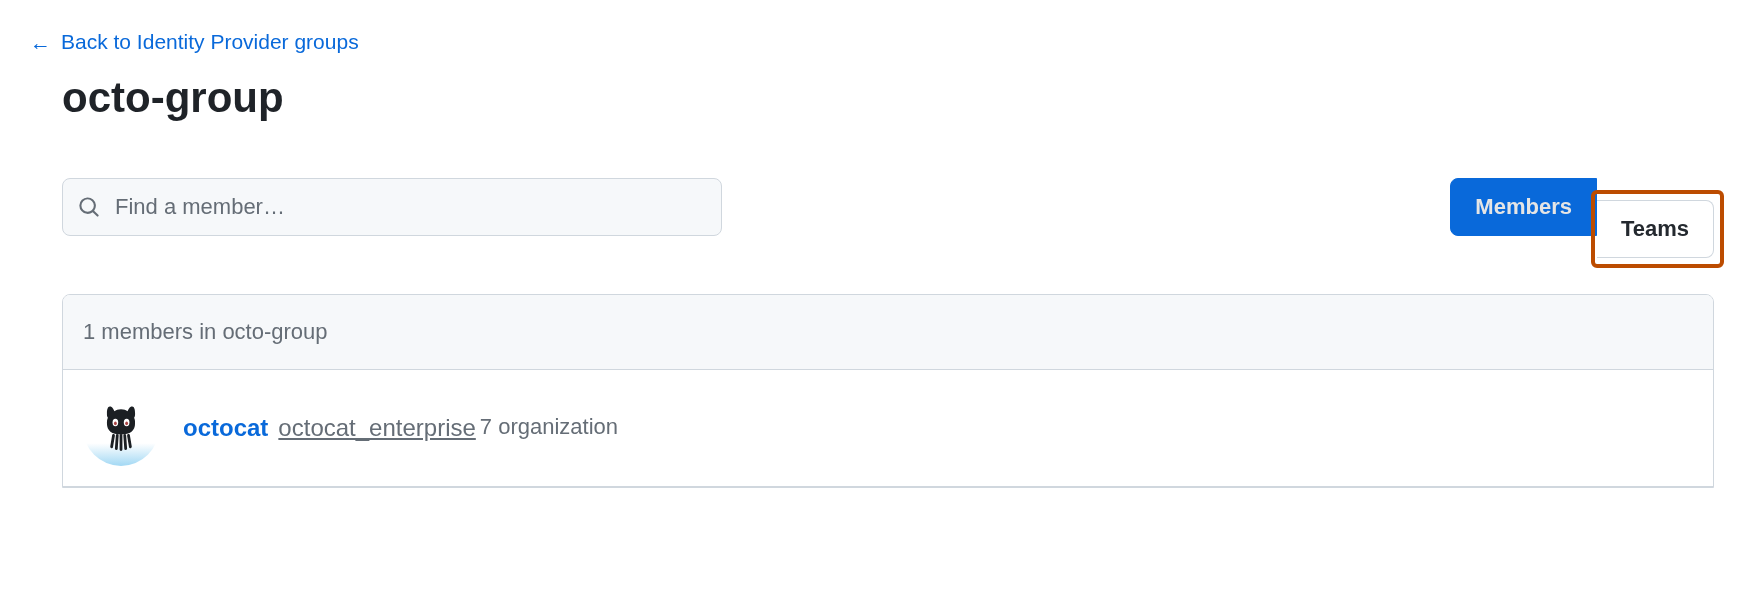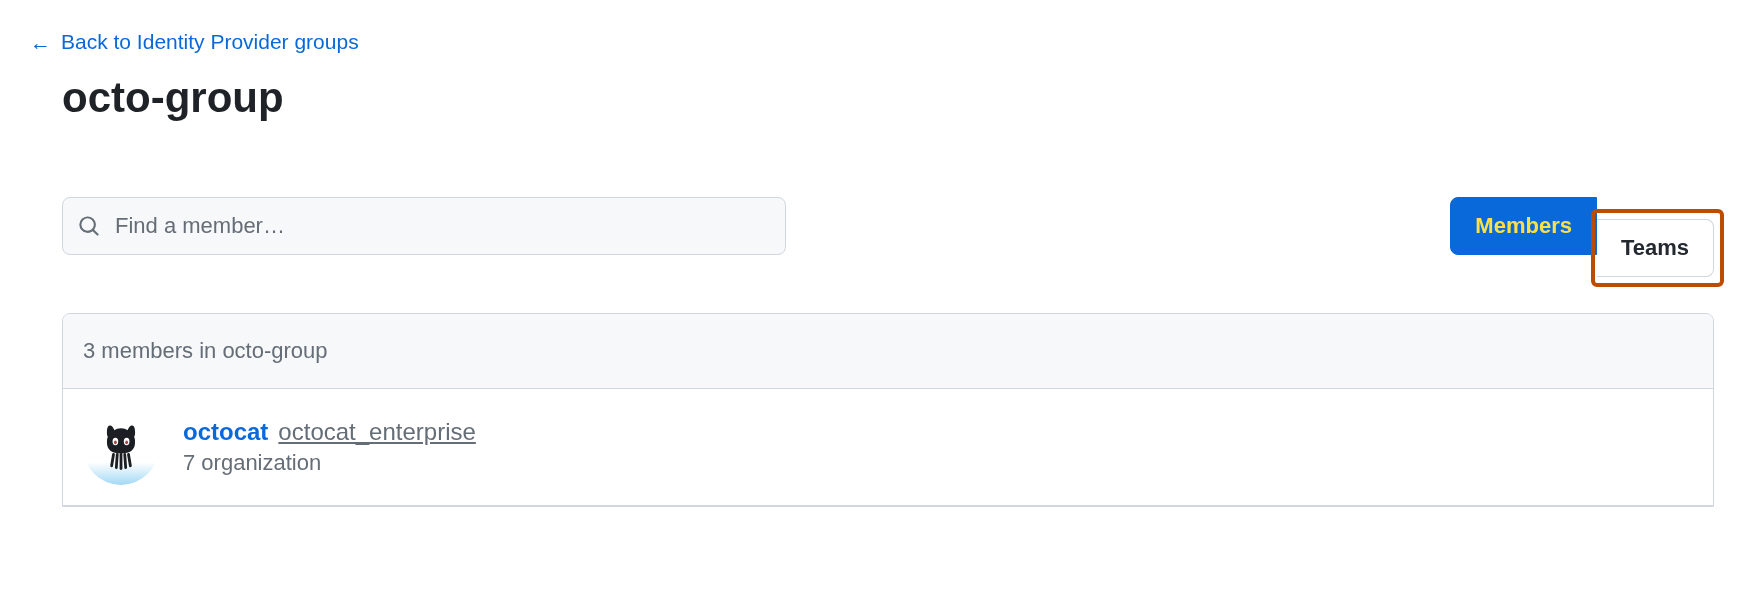--- a/index.html
+++ b/index.html
@@ -28,33 +28,33 @@
     }
     .back-arrow {
       font-size: 21px;
       line-height: 1;
     }
     .page-title {
       font-size: 42px;
       font-weight: 600;
       color: #1f2328;
       margin-left: 32px;
-      margin-bottom: 53px;
+      margin-bottom: 34px;
     }
     .controls-row {
       display: flex;
       align-items: center;
       justify-content: space-between;
       margin-left: 32px;
       margin-bottom: 36px;
       gap: 20px;
     }
     .search-wrapper {
       position: relative;
-      width: 724px;
+      width: 660px;
     }
     .search-icon {
       position: absolute;
       left: 16px;
       top: 50%;
       transform: translateY(-50%);
       color: #656d76;
       display: flex;
       align-items: center;
     }
@@ -83,21 +83,21 @@
       font-weight: 600;
       border: 1px solid #d0d7de;
       background: #ffffff;
       cursor: pointer;
       display: flex;
       align-items: center;
       justify-content: center;
     }
     .tab-btn.active {
       background: #0969da;
-      color: #fde047;
+      color: #e5e5e5;
       border-color: #0969da;
       border-top-left-radius: 8px;
       border-bottom-left-radius: 8px;
     }
     .tab-btn.inactive {
       color: #24292f;
       border-top-right-radius: 8px;
       border-bottom-right-radius: 8px;
       border-left: none;
     }
@@ -143,21 +143,21 @@
       background: linear-gradient(180deg, #ffffff 0%, #ffffff 70%, #a2d8f4 100%);
       display: flex;
       align-items: center;
       justify-content: center;
       flex-shrink: 0;
       position: relative;
       overflow: hidden;
     }
     .member-info {
       display: flex;
-      flex-direction: column;
+      flex-direction: row;
       gap: 4px;
     }
     .member-name-row {
       display: flex;
       align-items: baseline;
       gap: 10px;
       font-size: 24px;
     }
     .member-username {
       color: #0969da;
@@ -197,21 +197,21 @@
 
     <div class="tab-group">
       <button class="tab-btn active">Members</button>
       <div class="highlight-box">
         <button class="tab-btn inactive">Teams</button>
       </div>
     </div>
   </div>
 
   <div class="list-box">
-    <div class="list-header">3 members in octo-group</div>
+    <div class="list-header">1 members in octo-group</div>
 
     <div class="list-item">
       <div class="avatar">
         <svg width="60" height="60" viewBox="0 0 64 64">
           <g fill="#1b1f23">
             <path d="M32 12c-3 0-5.5 1-7 2-1-2-2-5-5-5-2 0-3 3-3 7 0 2 0 4 1 5-1 2-1 4-1 6 0 8 5 12 15 12s15-4 15-12c0-2 0-4-1-6 1-1 1-3 1-5 0-4-1-7-3-7-3 0-4 3-5 5-1.5-1-4-2-7-2z"></path>
             <ellipse cx="26" cy="26" rx="3" ry="4" fill="#fff"></ellipse>
             <ellipse cx="38" cy="26" rx="3" ry="4" fill="#fff"></ellipse>
             <ellipse cx="26" cy="27" rx="1.5" ry="2" fill="#a44"></ellipse>
             <ellipse cx="38" cy="27" rx="1.5" ry="2" fill="#a44"></ellipse>

